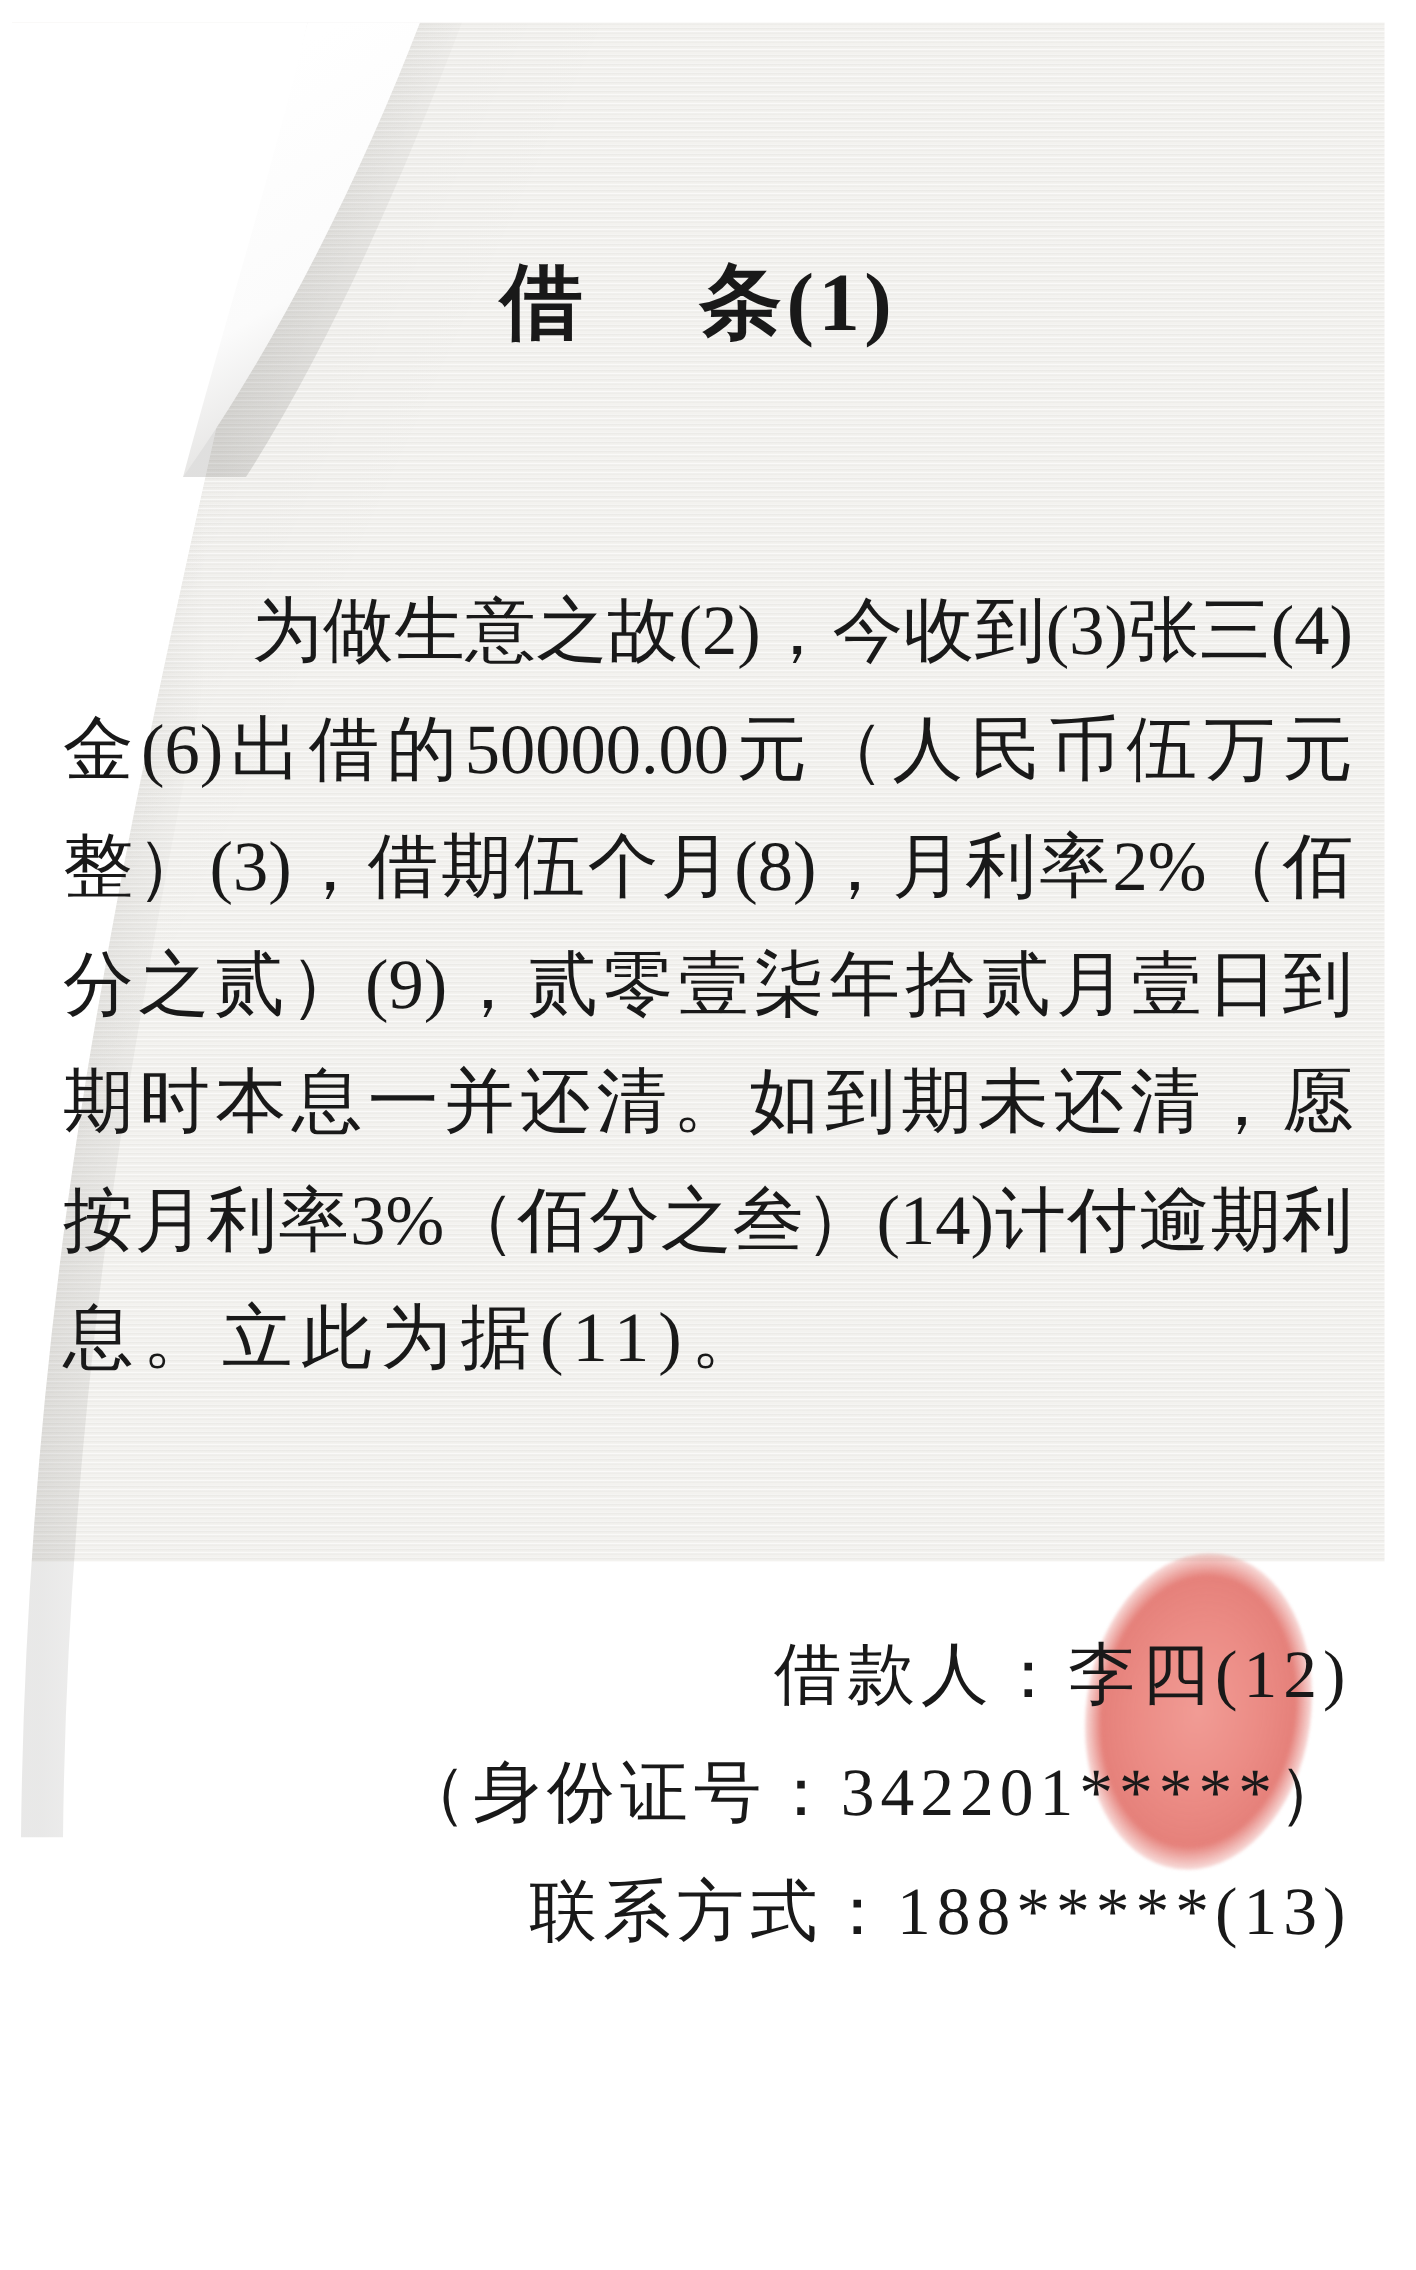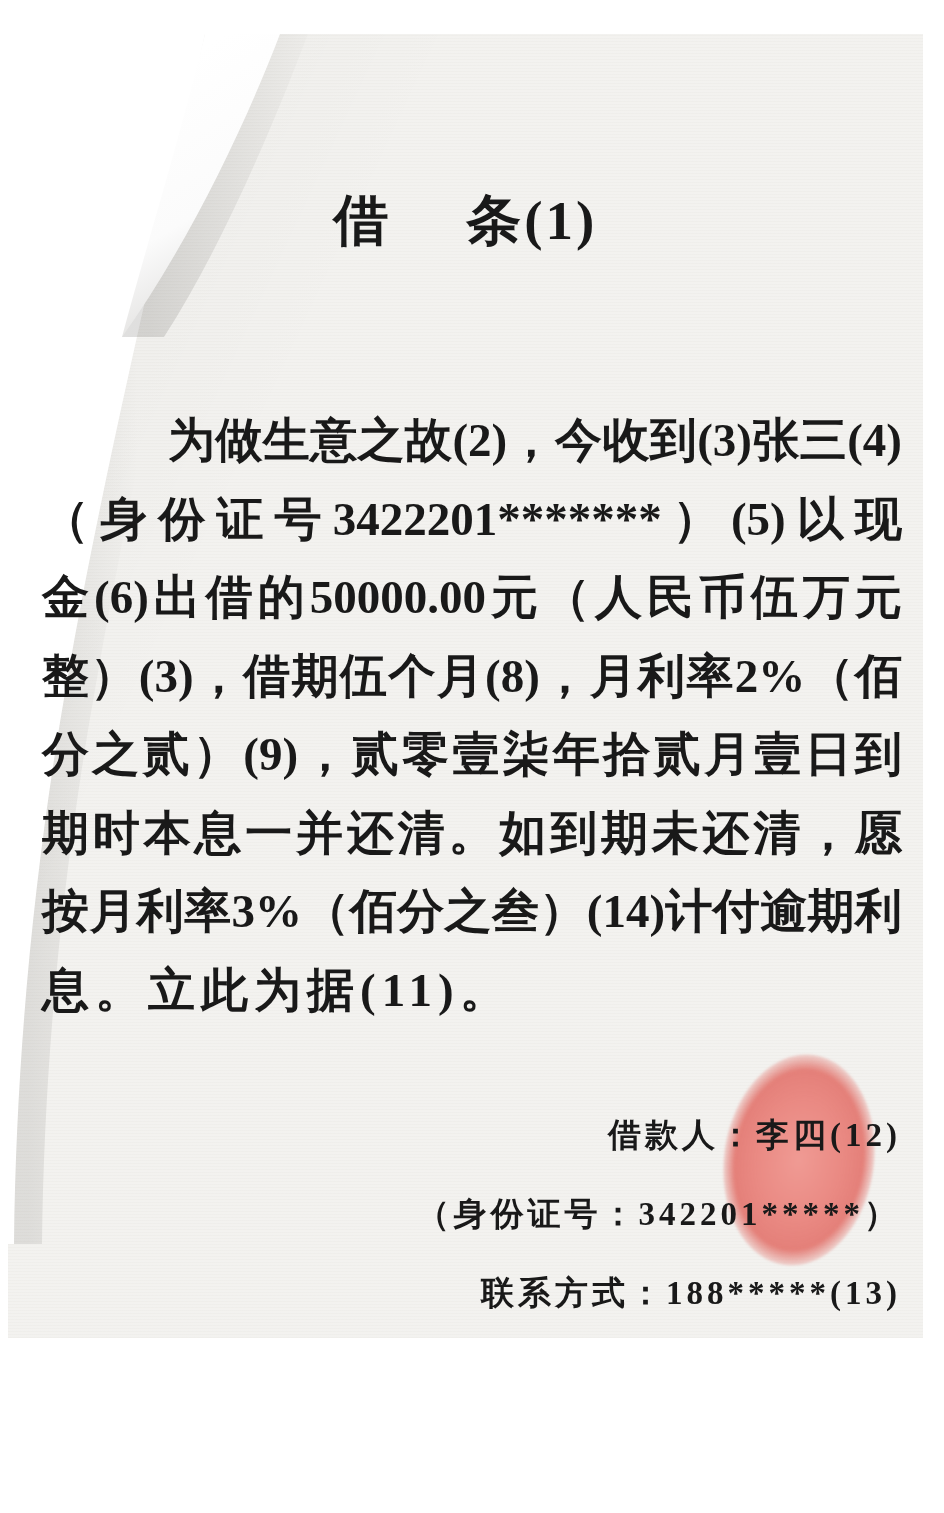--- a/index.html
+++ b/index.html
@@ -6,22 +6,22 @@
   .canvas {
     position: relative;
     width: 944px;
     height: 1513px;
     background: #ffffff;
     overflow: hidden;
     font-family: "Liberation Serif", "DejaVu Serif", serif;
   }
   .paper {
     position: absolute;
-    left: 8px; top: 34px;
-    width: 915px; height: 1304px;
+    left: 8px; top: 15px;
+    width: 915px; height: 1026px;
     background-color: #f3f2ef;
     background-image:
       repeating-linear-gradient(180deg,
         rgba(255,255,255,0.55) 0px,
         rgba(120,118,112,0.06) 1px,
         rgba(255,255,255,0.0) 2px,
         rgba(255,255,255,0.0) 3px),
       linear-gradient(115deg, rgba(0,0,0,0.035) 0%, rgba(0,0,0,0.0) 30%);
   }
   .curl-svg { position: absolute; left: 0; top: 0; display: block; }
@@ -38,21 +38,21 @@
   }
   .doc-body {
     position: absolute;
     top: 367px; left: 34px; right: 21px;
     color: #191919;
   }
   .body-line {
     height: 78.5px;
     line-height: 78.5px;
     font-size: 47px;
-    font-weight: 700;
+    font-weight: 400;
     text-align: justify;
     text-align-last: justify;
     white-space: nowrap;
   }
   .body-line.first { text-indent: 126px; }
   .body-line.last  { text-align-last: left; letter-spacing: 6px; }
   .fingerprint {
     position: absolute;
     left: 716px; top: 1020px;
     width: 150px; height: 212px;
@@ -68,22 +68,22 @@
   }
   .signature {
     position: absolute;
     top: 1062px; left: 0; right: 22px;
     text-align: right;
     color: #191919;
   }
   .sig-line {
     height: 79px;
     line-height: 79px;
-    font-size: 33px;
-    font-weight: 700;
+    font-size: 45px;
+    font-weight: 400;
     letter-spacing: 4px;
     white-space: nowrap;
   }
 </style>
 </head>
 <body>
 
 <div class="canvas">
   <div class="paper">
 
@@ -122,21 +122,20 @@
       <path d="M 272 0
                C 233 102, 176 216, 114 303
                L 156 303
                C 212 216, 262 100, 300 0 Z" fill="url(#gCrease)"></path>
     </svg>
 
     <div class="doc-title">借　 条(1)</div>
 
     <div class="doc-body">
       <div class="body-line first">为做生意之故(2)，今收到(3)张三(4)</div>
-      <div class="body-line">（身份证号3422201*******）(5)以现</div>
       <div class="body-line">金(6)出借的50000.00元（人民币伍万元</div>
       <div class="body-line">整）(3)，借期伍个月(8)，月利率2%（佰</div>
       <div class="body-line">分之贰）(9)，贰零壹柒年拾贰月壹日到</div>
       <div class="body-line">期时本息一并还清。如到期未还清，愿</div>
       <div class="body-line">按月利率3%（佰分之叁）(14)计付逾期利</div>
       <div class="body-line last">息。立此为据(11)。</div>
     </div>
 
     <div class="fingerprint"></div>
 

